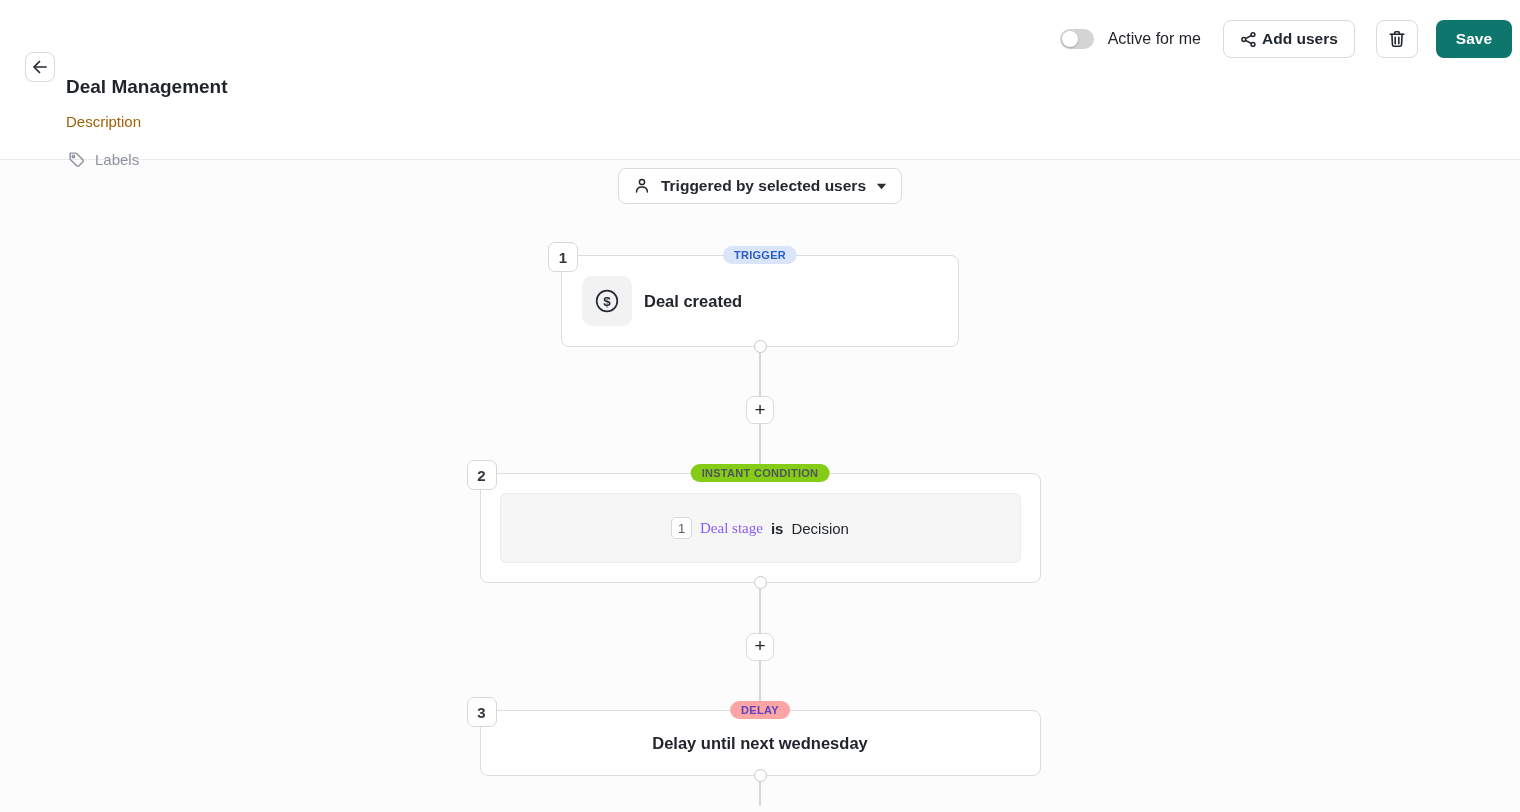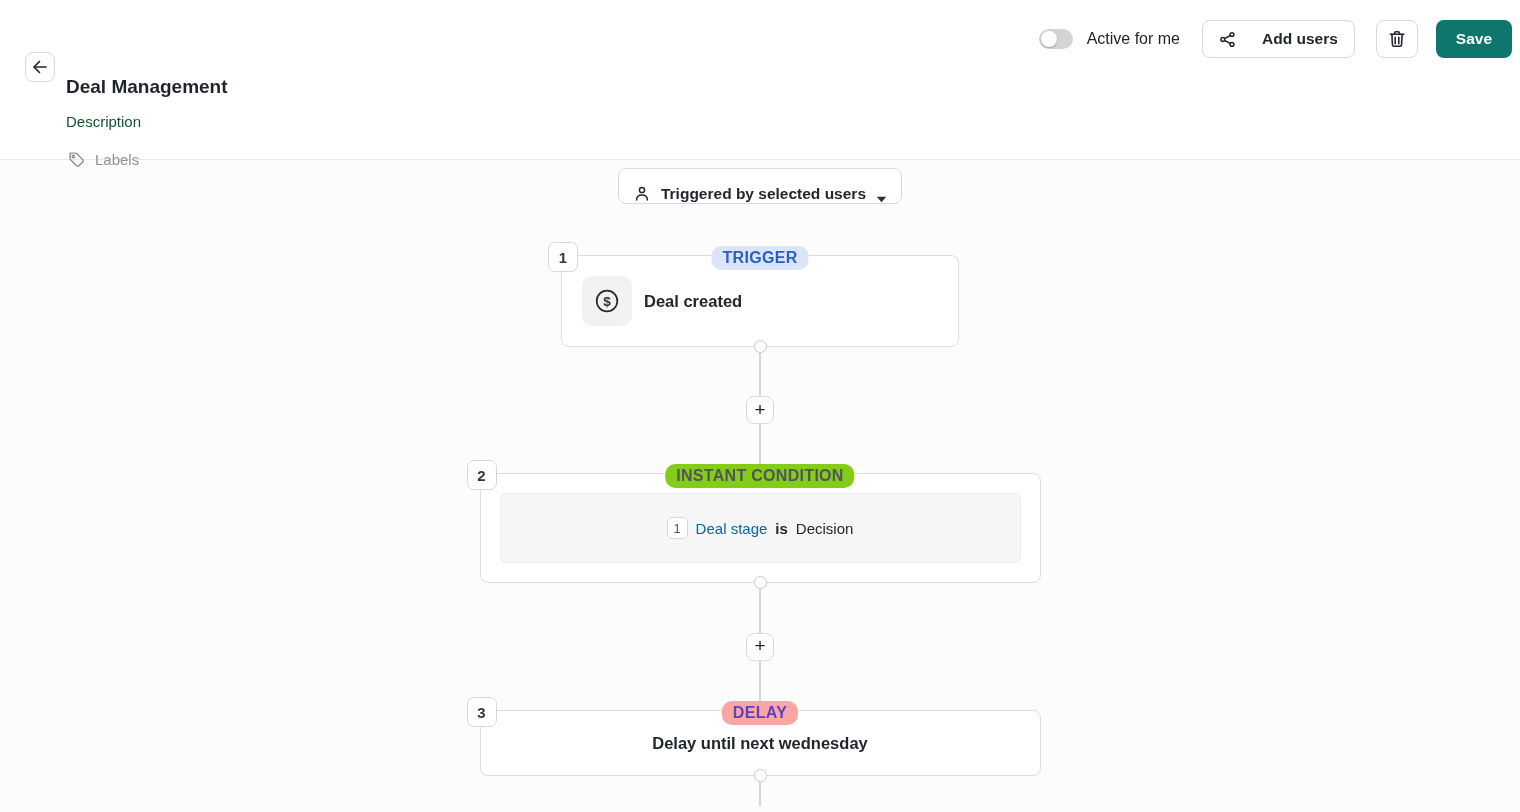--- a/index.html
+++ b/index.html
@@ -7,77 +7,77 @@
     font-family:"Liberation Sans", sans-serif; color:#23272e; }
 
   
   .header { position:relative; width:100%; height:160px; background:#fff;
     border-bottom:1px solid #e9eaeb; }
   .header-left { padding:36px 0 0 25px; }
   .title-row { display:flex; align-items:center; gap:11px; }
   .back-btn { width:30px; height:30px; border:1px solid #d9dadb; border-radius:8px;
     background:#fff; display:flex; align-items:center; justify-content:center; cursor:pointer; }
   .page-title { font-size:19px; font-weight:700; color:#1f242b;margin-top:40px; }
-  .description { margin:15px 0 0 41px; font-size:15px; color:#14532d; cursor:text; }
+  .description { margin:15px 0 0 41px; font-size:15px; color:#a16207; cursor:text; }
   .labels-row { margin:21px 0 0 43px; display:flex; align-items:flex-start; gap:10px;
     font-size:15px; color:#8d939d; cursor:pointer; }
 
   .header-right { position:absolute; top:20px; right:8px; display:flex;
     align-items:center; height:38px; }
   .toggle { width:34px; height:20px; border-radius:10px; background:#d4d4d6;
     position:relative; cursor:pointer; }
   .toggle .knob { position:absolute; top:2px; left:2px; width:16px; height:16px;
     border-radius:50%; background:#fff; box-shadow:0 1px 2px rgba(0,0,0,.25); }
   .toggle-label { margin:0 22px 0 14px; font-size:16px; color:#22262c; }
-  .btn-outline { display:flex; align-items:center; gap:26px; height:38px;
+  .btn-outline { display:flex; align-items:center; gap:5px; height:38px;
     padding:0 16px; background:#fff; border:1px solid #d9dadb; border-radius:8px;
     font-family:inherit; font-size:15.5px; font-weight:700; color:#23272e; cursor:pointer; }
   .btn-icon-only { width:42px; padding:0; justify-content:center; margin-left:21px; }
   .btn-save { height:38px; padding:0 20px; margin-left:18px; border:none; border-radius:8px;
     font-family:inherit; font-size:15.5px; font-weight:700; color:#fff; cursor:pointer; }
 
   
   .canvas { width:100%; height:652px; background:#fcfcfc; display:flex;
     flex-direction:column; align-items:center; padding-top:8px; }
-  .trigger-select { display:flex; align-items:flex-end; gap:10px; height:36px;
+  .trigger-select { display:flex; align-items:center; gap:10px; height:36px;
     padding:0 14px; background:#fff; border:1px solid #d9dadb; border-radius:8px;
     font-family:inherit; font-size:15.5px; font-weight:700; color:#23272e;
     cursor:pointer; margin-bottom:51px; }
 
   .flow { display:flex; flex-direction:column; align-items:center; }
   .card { position:relative; background:#fff; border:1px solid #dcdddf; border-radius:8px; }
   .card-trigger { width:398px; height:92px; display:flex; align-items:center;
     padding-left:20px; gap:12px; }
   .card-condition { width:561px; height:110px; display:flex; align-items:center;
     justify-content:center; }
   .card-delay { width:561px; height:66px; display:flex; align-items:center;
     justify-content:center; }
 
   .step-num { position:absolute; top:-14px; left:-14px; width:30px; height:30px;
     background:#fff; border:1px solid #d6d7d9; border-radius:7px; display:flex;
     align-items:center; justify-content:center; font-size:15px; font-weight:700;
     color:#33383f; z-index:3; }
   .pill { position:absolute; top:-10px; left:50%; transform:translateX(-50%);
-    padding:3px 11px; border-radius:10px; font-size:16px; font-weight:700;
+    padding:3px 11px; border-radius:10px; font-size:11px; font-weight:700;
     letter-spacing:.3px; white-space:nowrap; z-index:3; }
   .node-dot { position:absolute; bottom:-7px; left:50%; margin-left:-6.5px;
     width:13px; height:13px; background:#fff; border:1.5px solid #c7c8ca;
     border-radius:50%; z-index:2; }
 
   .icon-tile { width:50px; height:50px; background:#f2f2f3; border-radius:10px;
     display:flex; align-items:center; justify-content:center; flex:0 0 auto; }
   .card-title { font-size:16.5px; font-weight:700; color:#22262c;text-align:right; }
 
   .cond-box { width:521px; height:70px; background:#f6f6f7; border:1px solid #ececee;
     border-radius:6px; display:flex; align-items:center; justify-content:center;
     gap:8px; font-size:15px; cursor:pointer; }
   .cond-num { display:inline-flex; align-items:center; justify-content:center;
     min-width:21px; height:22px; background:#fff; border:1px solid #d6d7d9;
     border-radius:5px; font-size:13px; color:#565b62; }
-  .cond-field { color:#0369a1; }
+  .cond-field { color:#8b5cf6;font-family:Liberation Serif, serif; }
   .cond-op { font-weight:700; color:#23272e; }
   .cond-value { color:#23272e; }
 
   .connector { position:relative; width:28px; display:flex; align-items:center;
     justify-content:center; }
   .connector-1 { height:126px; } .connector-2 { height:127px; }
   .vline { position:absolute; top:0; bottom:0; left:50%; margin-left:-1px;
     width:2px; background:#d5d6d8; }
   .plus-btn { position:relative; z-index:1; width:28px; height:28px; background:#fff;
     border:1px solid #d9dadb; border-radius:8px; font-family:inherit; font-size:19px;

